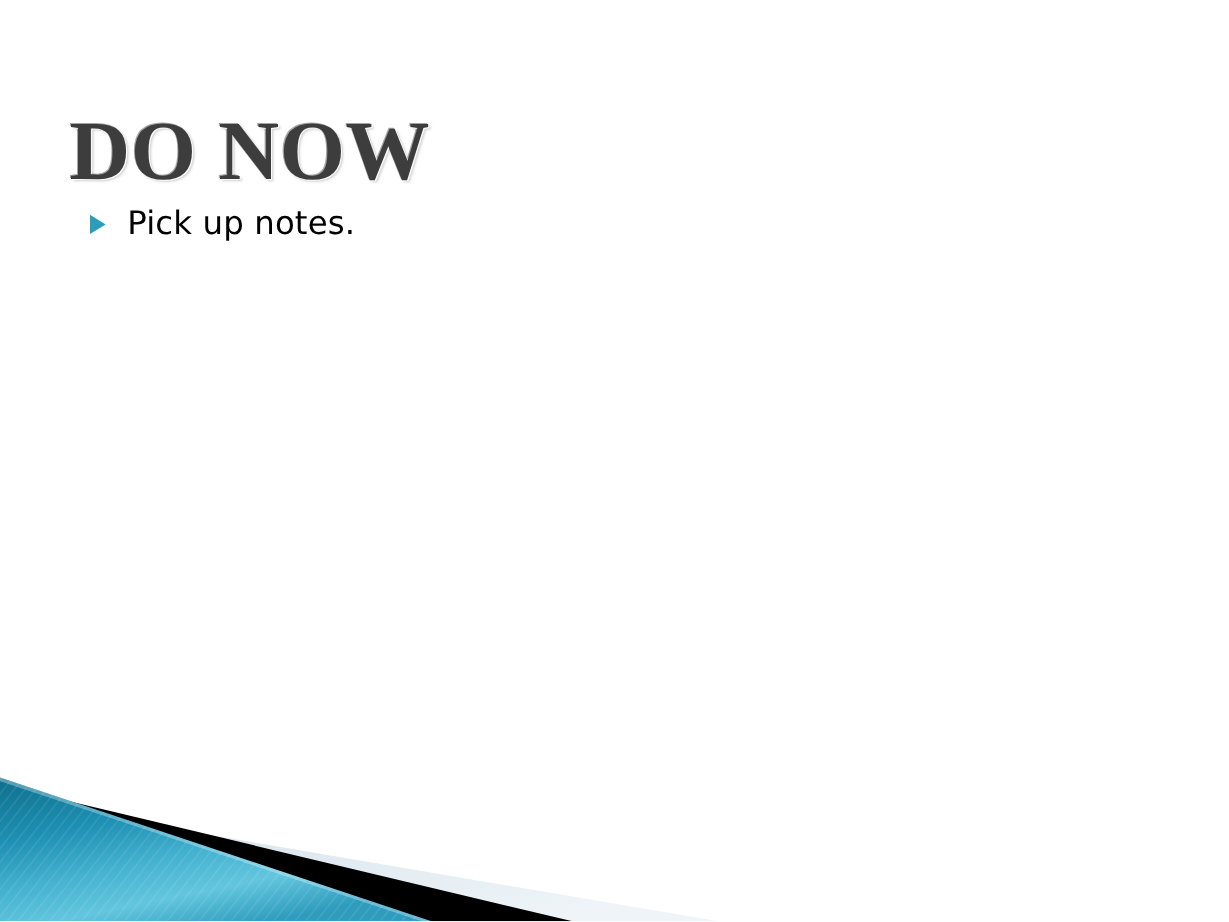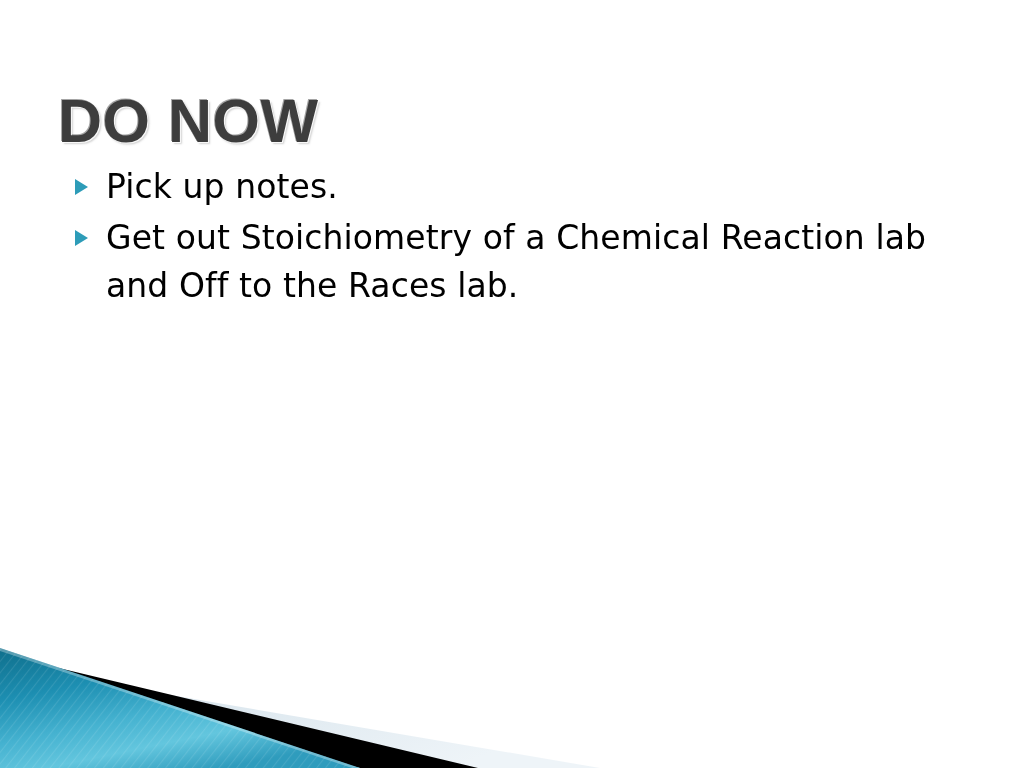--- a/index.html
+++ b/index.html
@@ -21,23 +21,23 @@
     height: 768px;
     background: #ffffff;
     overflow: hidden;
   }
 
   
   .slide-title {
     position: absolute;
     left: 58px;
     top: 44px;
-    font-family: Liberation Sans, sans-serif;
+    font-family: Liberation Serif, serif;
     font-weight: bold;
-    font-size: 61px;
+    font-size: 70px;
     line-height: 72px;
     letter-spacing: 0.5px;
     color: #3d3d3d;
     white-space: nowrap;
     text-shadow:
        1px  1px 0 rgba(255,255,255,0.85),
       -1px -1px 0 rgba(90,90,90,0.55),
        2px  2px 2px rgba(120,120,120,0.35);
   }
 
@@ -49,21 +49,21 @@
     width: 910px;
     list-style: none;
     margin: 0;
     padding: 0;
   }
   .bullet-item {
     position: relative;
     padding-left: 44px;
     margin: 0 0 3px 0;
     font-family: "DejaVu Sans", sans-serif;
-    font-size: 33px;
+    font-size: 27px;
     line-height: 48px;
     color: #000000;
     letter-spacing: 0.1px;
   }
   .bullet-marker {
     position: absolute;
     left: 13px;
     top: 16px;
     width: 0;
     height: 0;
@@ -97,24 +97,20 @@
 
   <h1 class="slide-title">DO NOW</h1>
 
   <ul class="body-list">
 
     <li class="bullet-item">
       <span class="bullet-marker"></span>
       <span class="bullet-text">Pick up notes.</span>
     </li>
 
-    <li class="bullet-item">
-      <span class="bullet-marker"></span>
-      <span class="bullet-text">Get out Stoichiometry of a Chemical Reaction lab and Off to the Races lab.</span>
-    </li>
 
 
   </ul>
 
   <div class="corner-deco">
     <svg viewBox="0 0 1024 130" xmlns="http://www.w3.org/2000/svg" aria-hidden="true">
       <defs>
         <linearGradient id="tealGrad" x1="0" y1="0" x2="0.62" y2="1">
           <stop offset="0%" stop-color="#0f6f8c"></stop>
           <stop offset="32%" stop-color="#1d8fb2"></stop>

